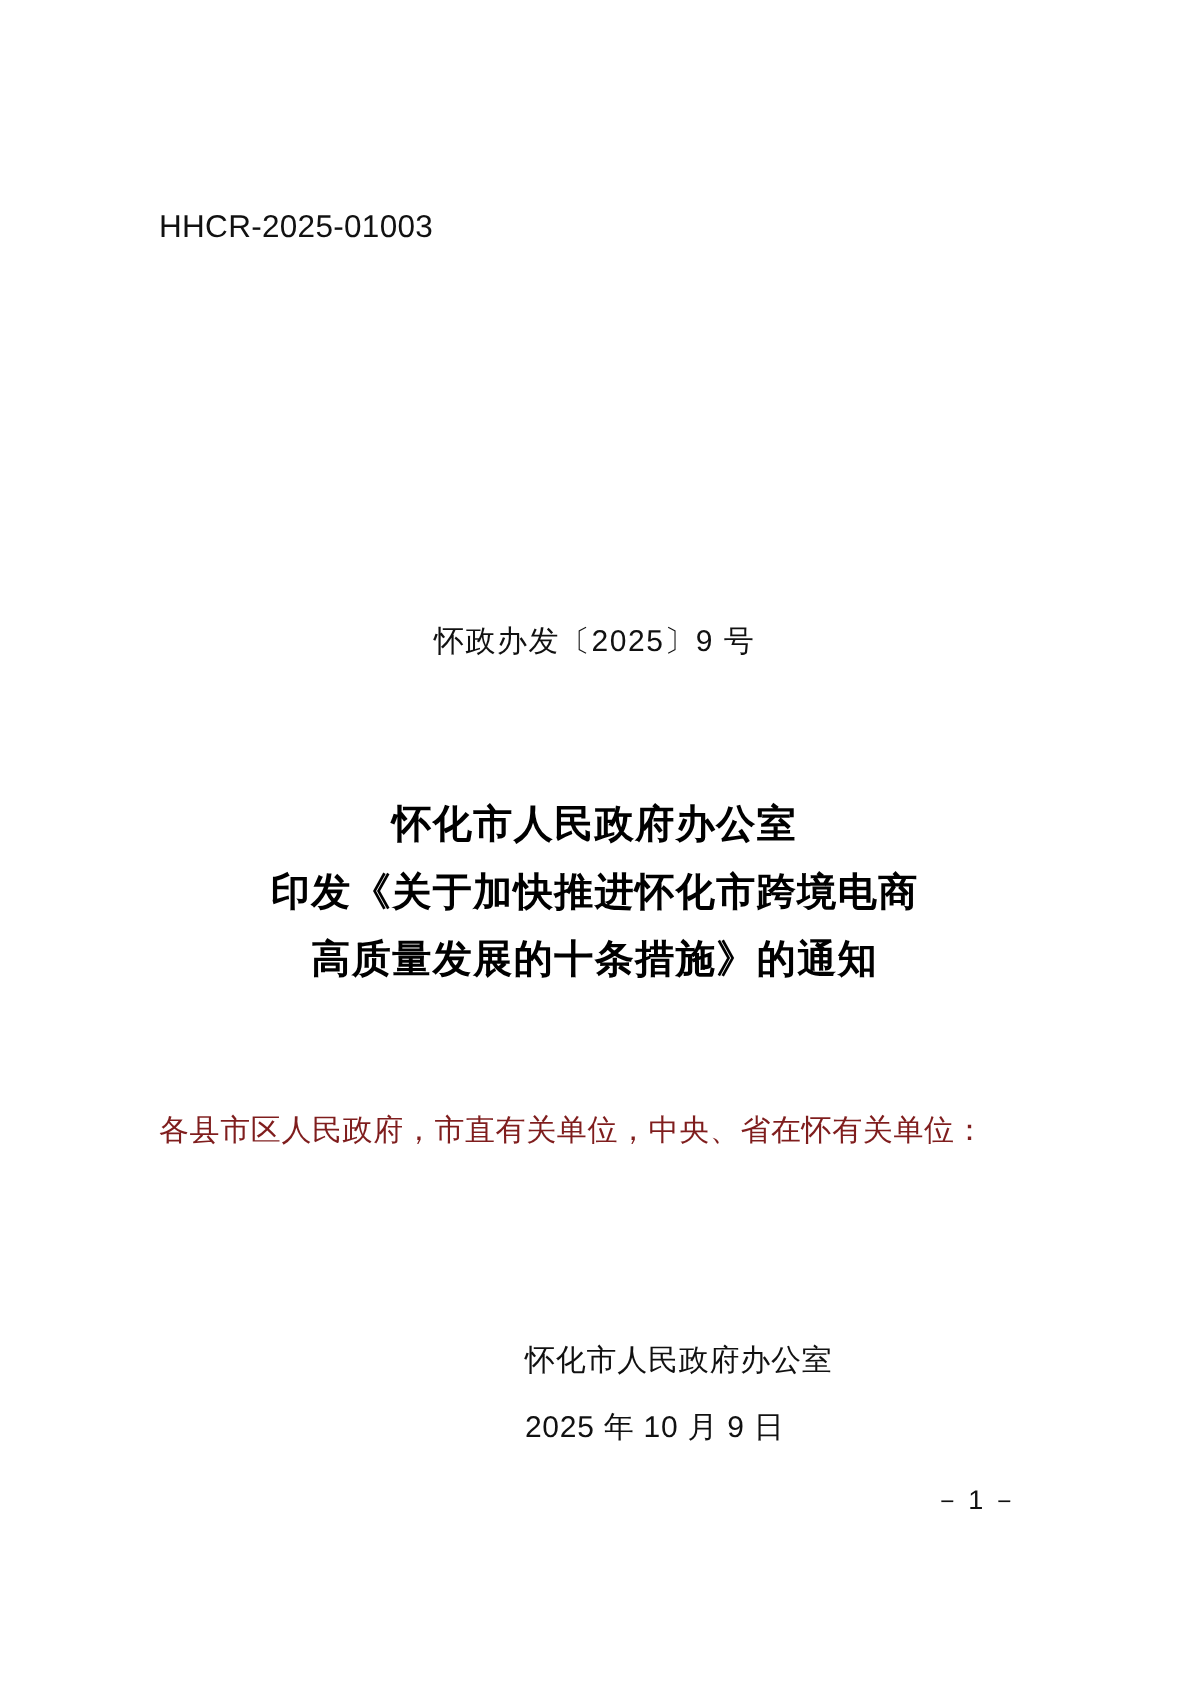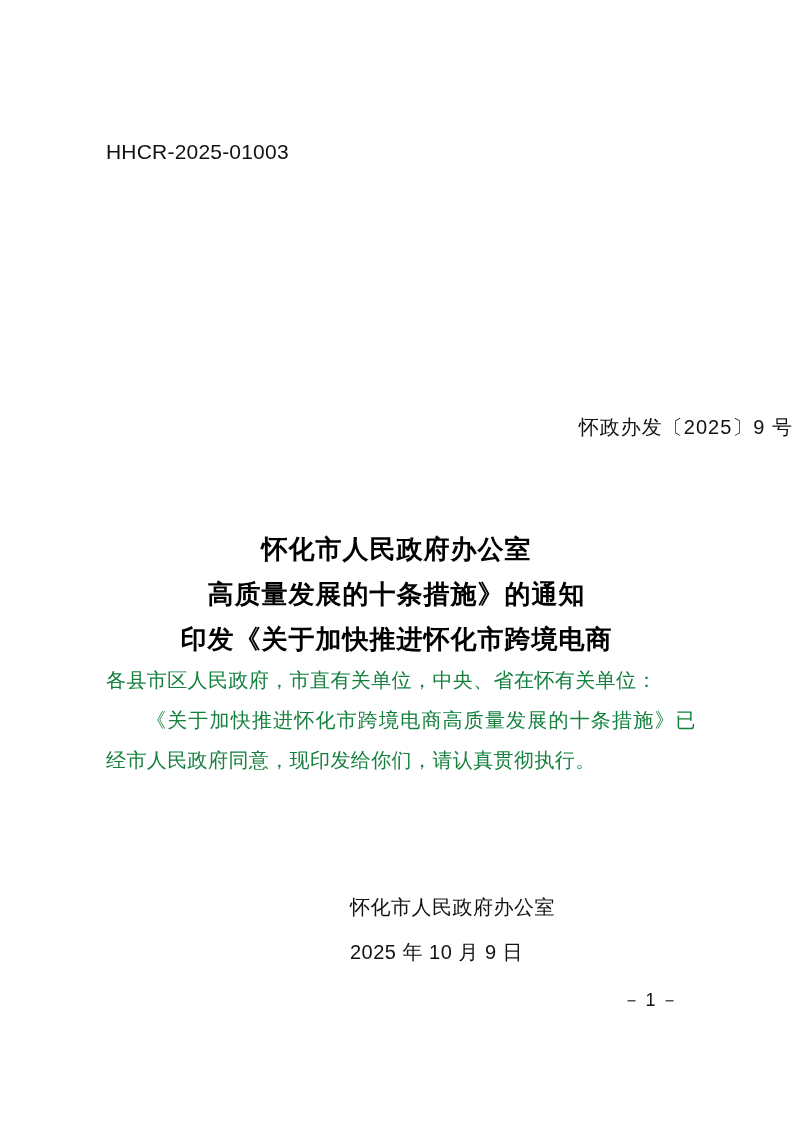--- a/index.html
+++ b/index.html
@@ -28,21 +28,21 @@
     font-size: 21px;
     letter-spacing: 0.2px;
     color: #111;
     white-space: nowrap;
   }
   .issue-number {
     position: absolute;
     top: 414px;
     left: 0;
     width: 793px;
-    text-align: right;
+    text-align: center;
     font-size: 20px;
     letter-spacing: 1px;
     color: #111;
   }
   .title-block {
     position: absolute;
     top: 527px;
     left: 0;
     width: 793px;
     text-align: center;
@@ -51,27 +51,27 @@
     line-height: 45px;
     letter-spacing: 1px;
     color: #000;
   }
   .title-line {
     display: block;
     white-space: nowrap;
   }
   .body-block {
     position: absolute;
-    top: 660px;
+    top: 734px;
     left: 106px;
     width: 590px;
     font-size: 20px;
     line-height: 40px;
     letter-spacing: 0.4px;
-    color: #15803d;
+    color: #7f1d1d;
     text-align: justify;
   }
   .body-para {
     margin: 0;
   }
   .body-para.indent {
     text-indent: 2em;
   }
   .signature-block {
     position: absolute;
@@ -107,27 +107,26 @@
 <body>
 
 <div class="page">
 
   <div class="doc-number">HHCR-2025-01003</div>
 
   <div class="issue-number">怀政办发〔2025〕9 号</div>
 
   <div class="title-block">
     <span class="title-line">怀化市人民政府办公室</span>
+    <span class="title-line">印发《关于加快推进怀化市跨境电商</span>
     <span class="title-line">高质量发展的十条措施》的通知</span>
-    <span class="title-line">印发《关于加快推进怀化市跨境电商</span>
   </div>
 
   <div class="body-block">
     <p class="body-para">各县市区人民政府，市直有关单位，中央、省在怀有关单位：</p>
-    <p class="body-para indent">《关于加快推进怀化市跨境电商高质量发展的十条措施》已经市人民政府同意，现印发给你们，请认真贯彻执行。</p>
   </div>
 
   <div class="signature-block">
     <span class="sig-line">怀化市人民政府办公室</span>
     <span class="sig-line date">2025 年 10 月 9 日</span>
   </div>
 
   <div class="page-number">－ 1 －</div>
 
 </div>

